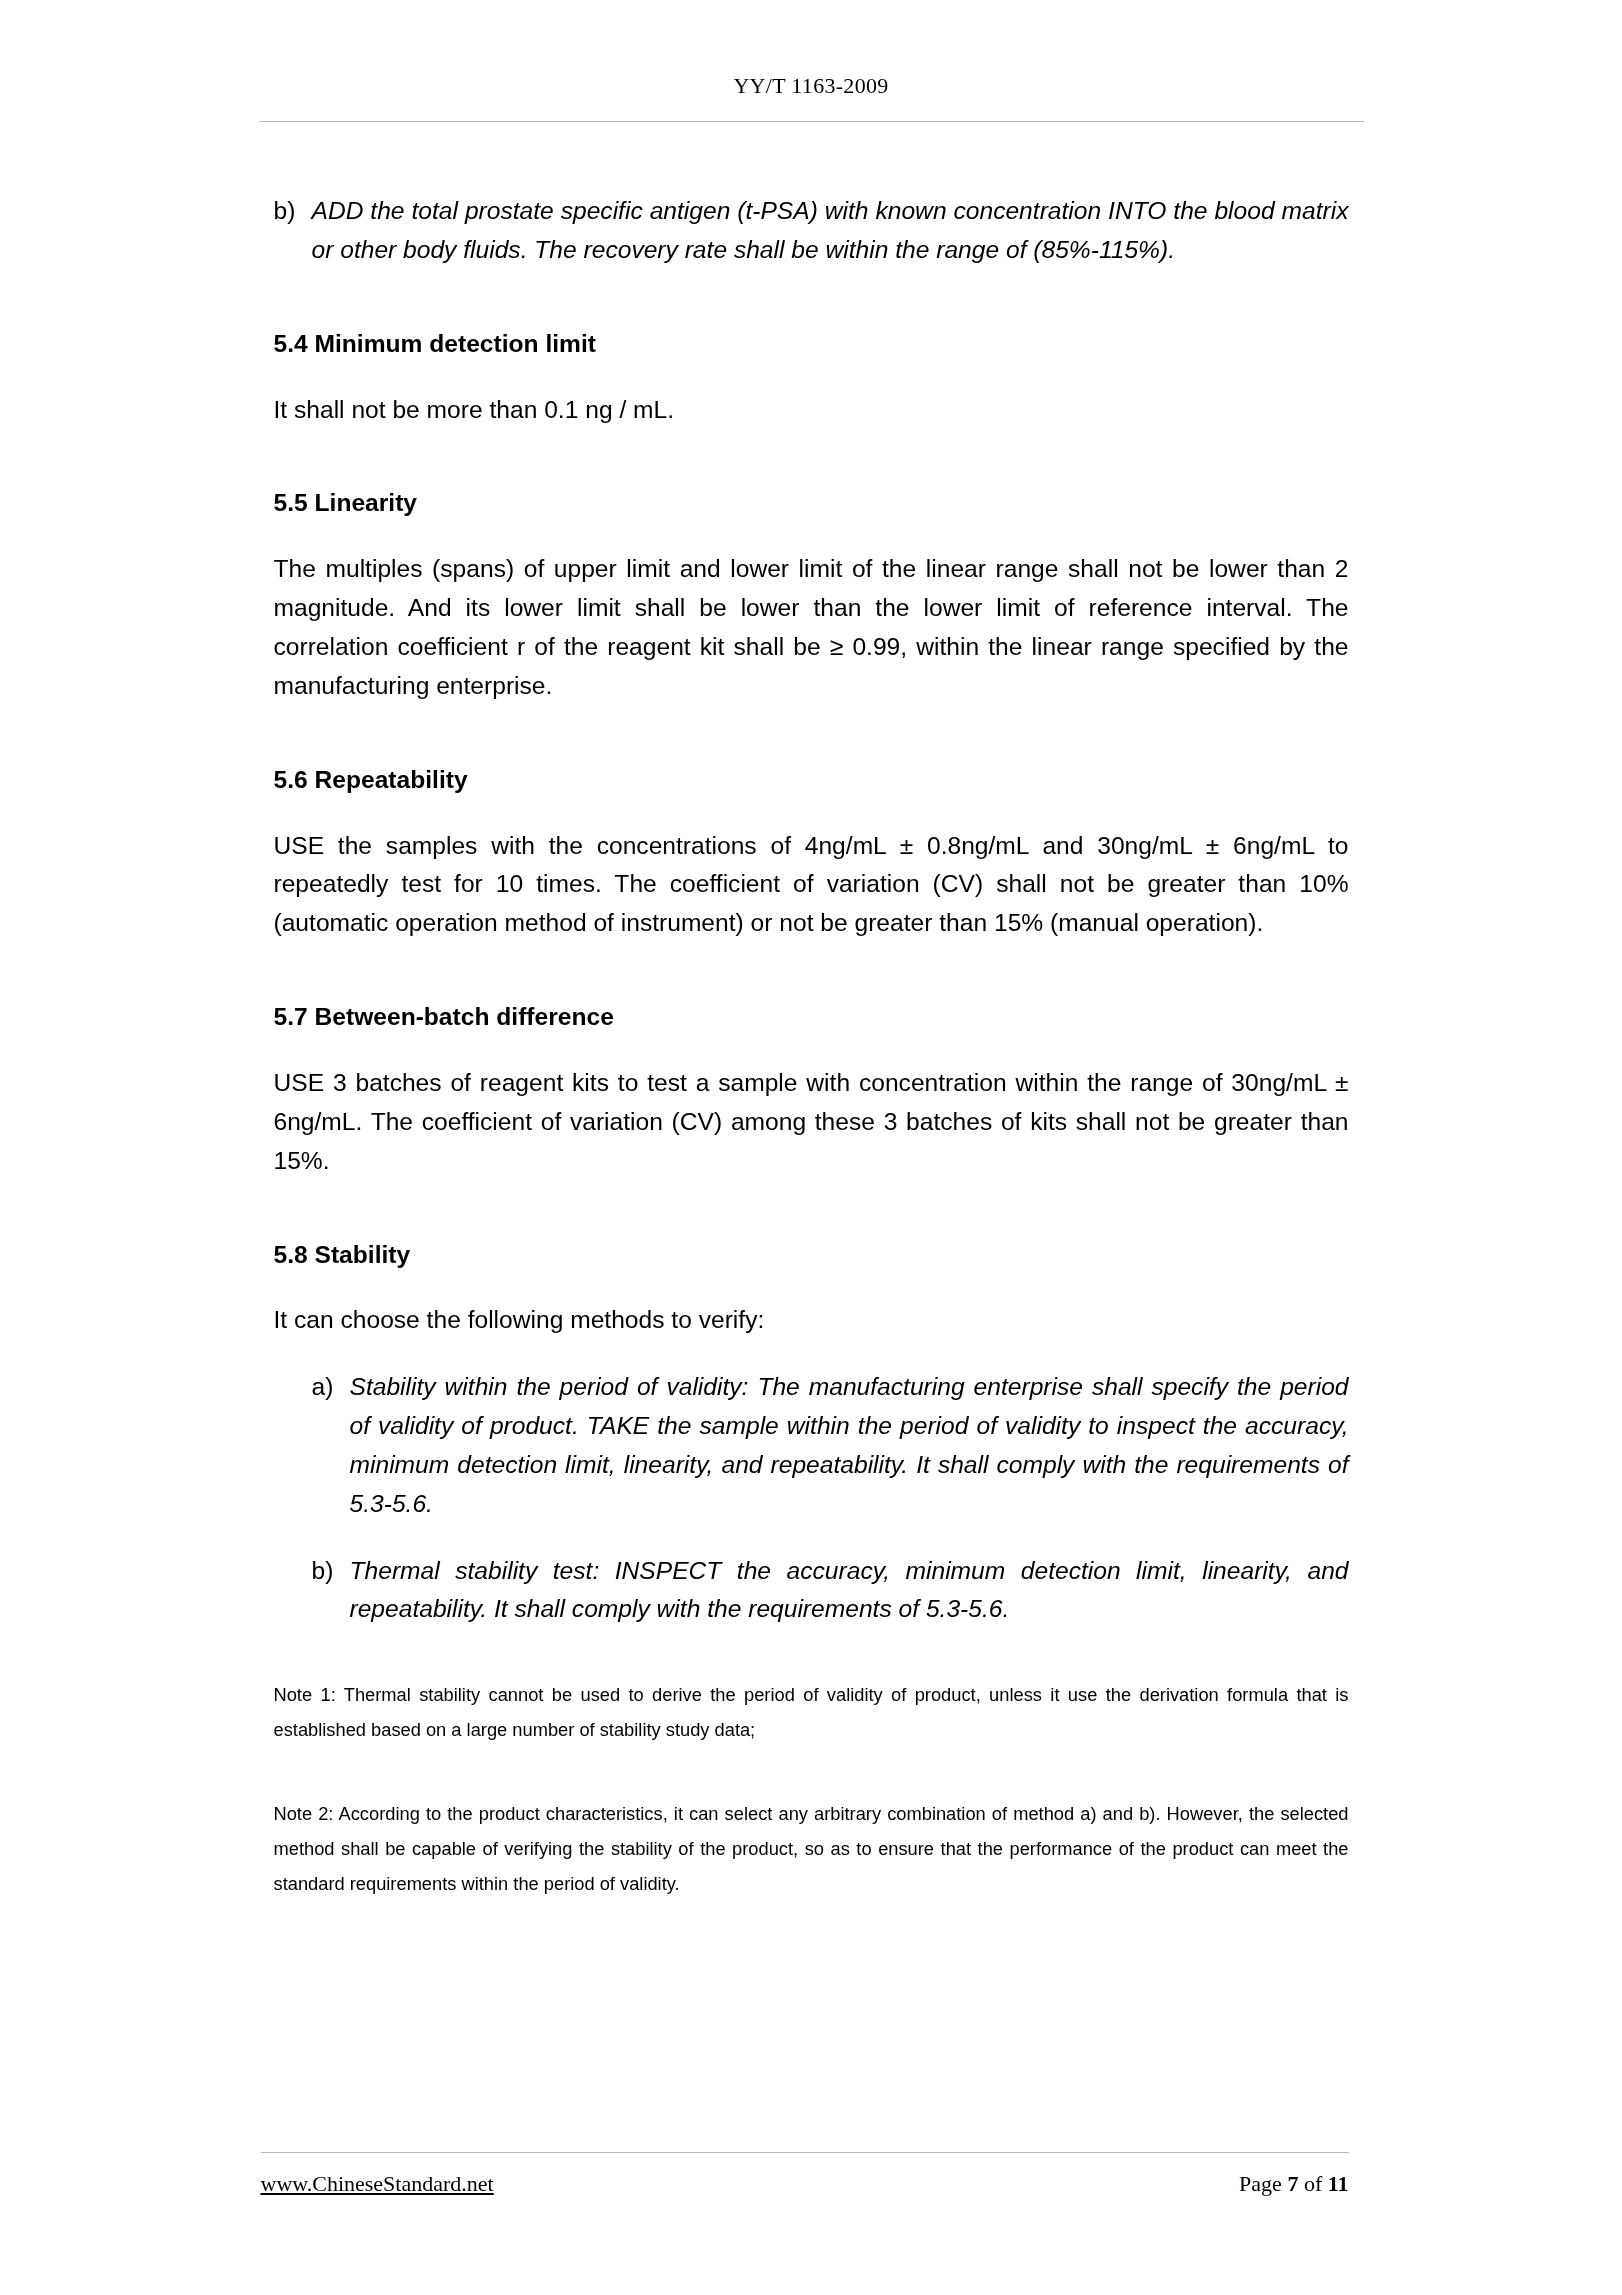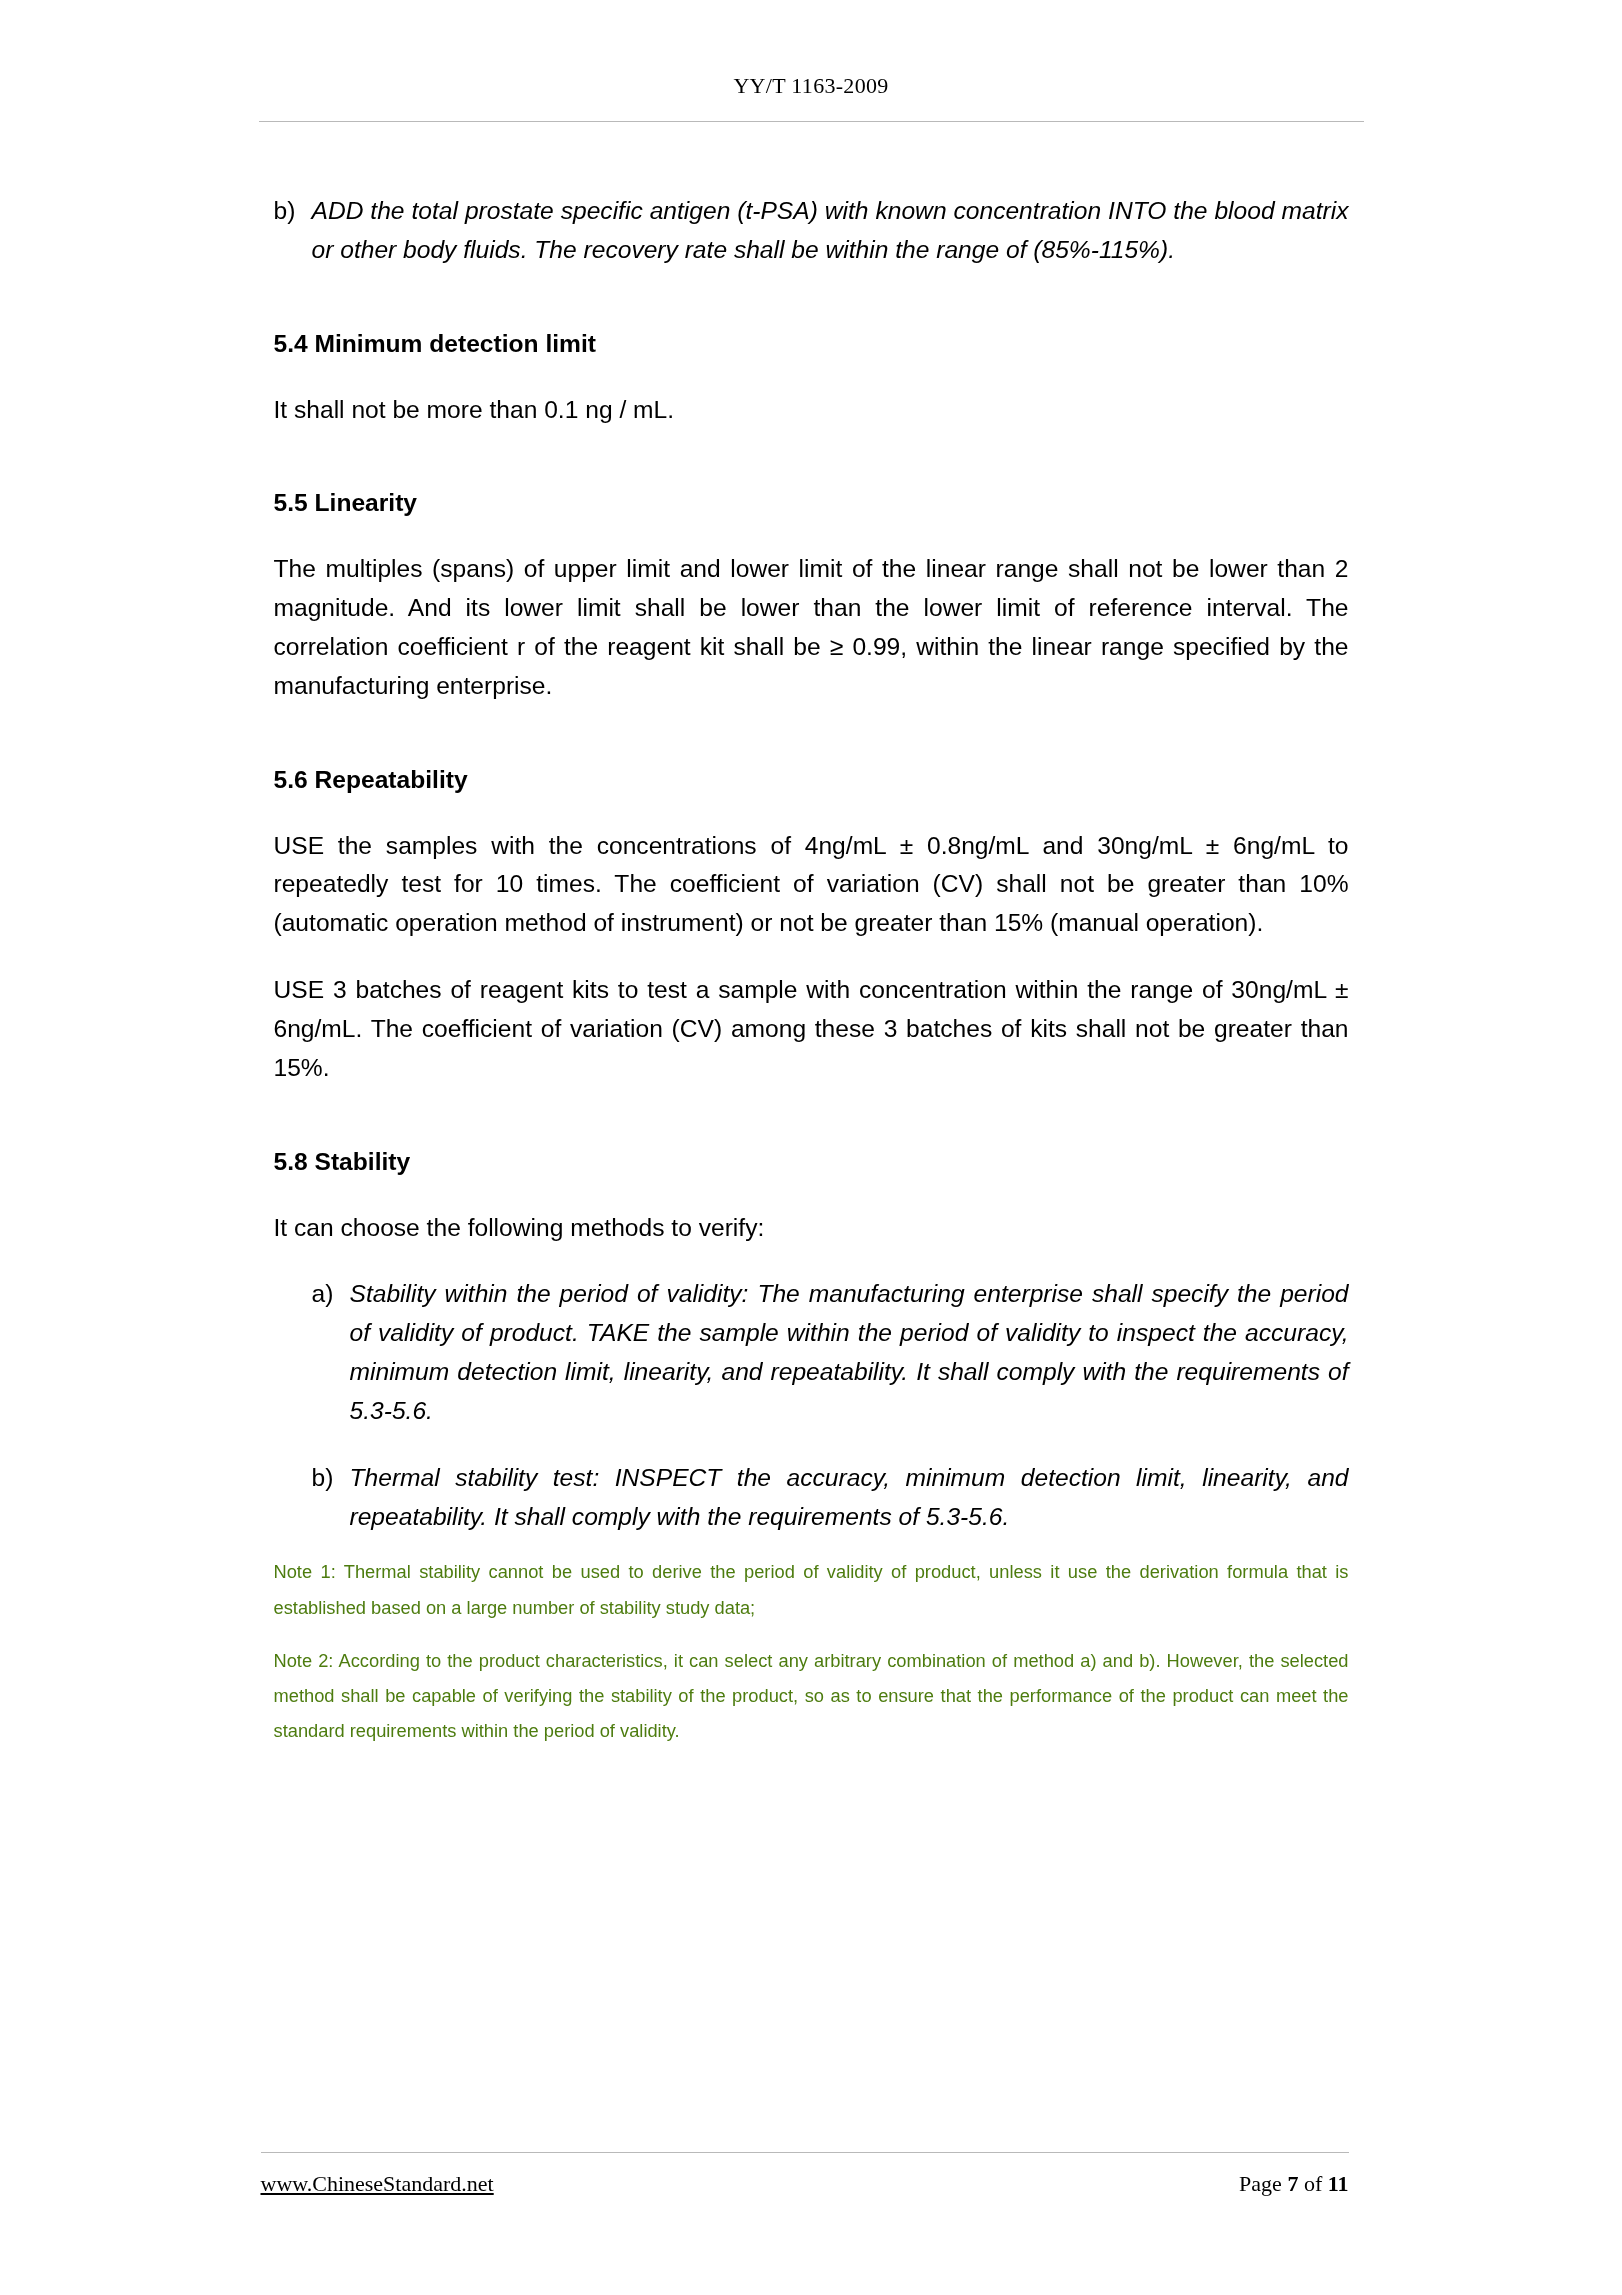--- a/index.html
+++ b/index.html
@@ -71,25 +71,25 @@
     flex: 1 1 auto;
     font-size: 24.6px;
     line-height: 1.58;
     text-align: justify;
     font-style: italic;
   }
   .list-indent {
     padding-left: 38px;
   }
   .note {
-    margin-top: 18px;
+    margin-top: 48px;
     font-size: 18.3px;
     line-height: 1.92;
     text-align: justify;
-    color: #4d7c0f;
+    color: #000000;
   }
   .footer {
     position: absolute;
     left: 229px;
     right: 242px;
     bottom: 98px;
   }
   .footer-rule {
     border-top: 0.8px solid #b9b9b9;
     margin-bottom: 18.3px;
@@ -131,20 +131,21 @@
 
     <div class="heading">5.4 Minimum detection limit</div>
     <p class="body-para">It shall not be more than 0.1 ng / mL.</p>
 
     <div class="heading">5.5 Linearity</div>
     <p class="body-para">The multiples (spans) of upper limit and lower limit of the linear range shall not be lower than 2 magnitude. And its lower limit shall be lower than the lower limit of reference interval. The correlation coefficient r of the reagent kit shall be ≥ 0.99, within the linear range specified by the manufacturing enterprise.</p>
 
     <div class="heading">5.6 Repeatability</div>
     <p class="body-para">USE the samples with the concentrations of 4ng/mL ± 0.8ng/mL and 30ng/mL ± 6ng/mL to repeatedly test for 10 times. The coefficient of variation (CV) shall not be greater than 10% (automatic operation method of instrument) or not be greater than 15% (manual operation).</p>
 
+    <div class="heading">5.7 Between-batch difference</div>
     <p class="body-para">USE 3 batches of reagent kits to test a sample with concentration within the range of 30ng/mL ± 6ng/mL. The coefficient of variation (CV) among these 3 batches of kits shall not be greater than 15%.</p>
 
     <div class="heading">5.8 Stability</div>
     <p class="body-para">It can choose the following methods to verify:</p>
 
     <div class="list-item list-indent">
       <div class="marker">a)</div>
       <div class="item-text">Stability within the period of validity: The manufacturing enterprise shall specify the period of validity of product. TAKE the sample within the period of validity to inspect the accuracy, minimum detection limit, linearity, and repeatability. It shall comply with the requirements of 5.3-5.6.</div>
     </div>
 

